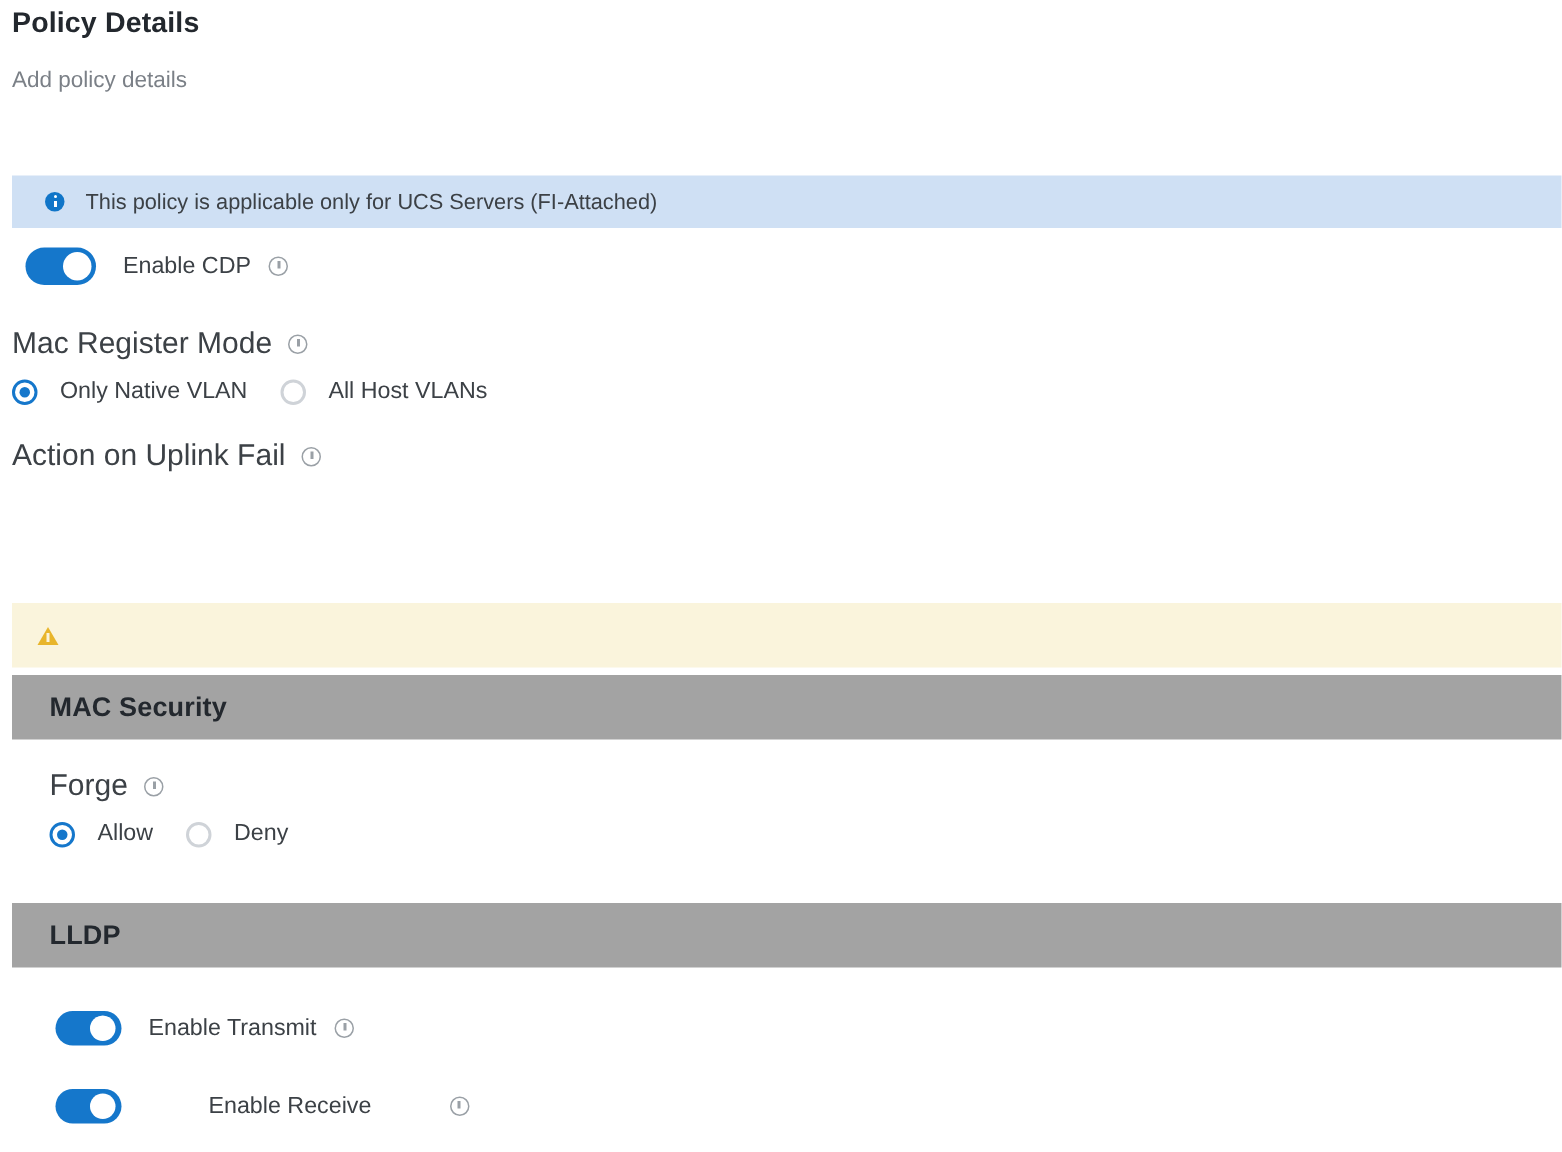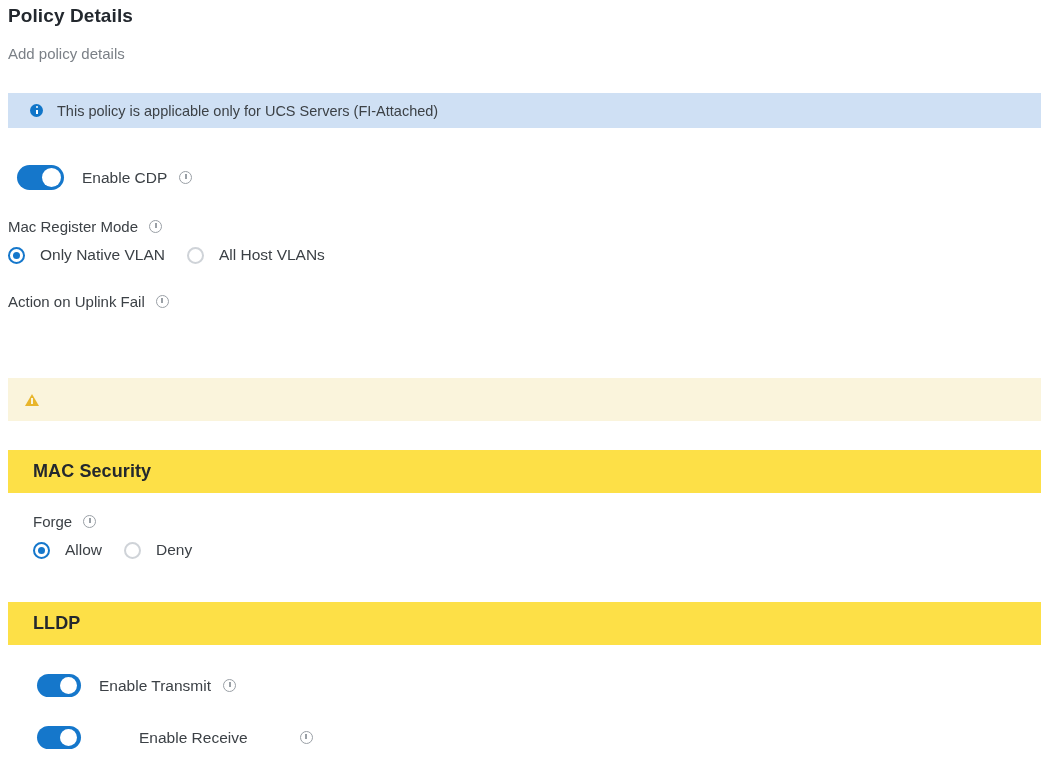--- a/index.html
+++ b/index.html
@@ -40,20 +40,21 @@
   }
 
   
   .banner {
     position: absolute;
     left: 8px;
     width: 1033px;
     box-sizing: border-box;
     display: flex;
     align-items: center;
+    margin-top: 24px;
   }
   .banner-info {
     top: 93px;
     height: 35px;
     background: #cfe0f4;
     padding-left: 22px;
   }
   .banner-warn {
     top: 378px;
     height: 43px;
@@ -170,21 +171,21 @@
     margin-left: 18px;
   }
   .toggle-row .help-icon { margin-left: 12px; }
 
   .toggle-sm { width: 44px; height: 23px; border-radius: 12px; }
   .toggle-sm .knob { top: 3px; left: 23px; width: 17px; height: 17px; }
 
   
   .field-group { position: absolute; }
   .field-label {
-    font-size: 15px;
+    font-size: 20px;
     color: #3c4146;
     display: flex;
     align-items: center;
   }
   .field-label .help-icon { margin-left: 11px; }
 
   .radio-row {
     display: flex;
     align-items: center;
     margin-top: 11px;
@@ -223,21 +224,21 @@
     margin-left: 15px;
   }
   .radio-opt + .radio-opt { margin-left: 22px; }
 
   
   .section-band {
     position: absolute;
     left: 8px;
     width: 1033px;
     height: 43px;
-    background: #fde047;
+    background: #a3a3a3;
     display: flex;
     align-items: center;
     box-sizing: border-box;
     padding-left: 25px;
   }
   .section-title {
     font-size: 18px;
     font-weight: bold;
     color: #23282e;
     letter-spacing: .1px;

